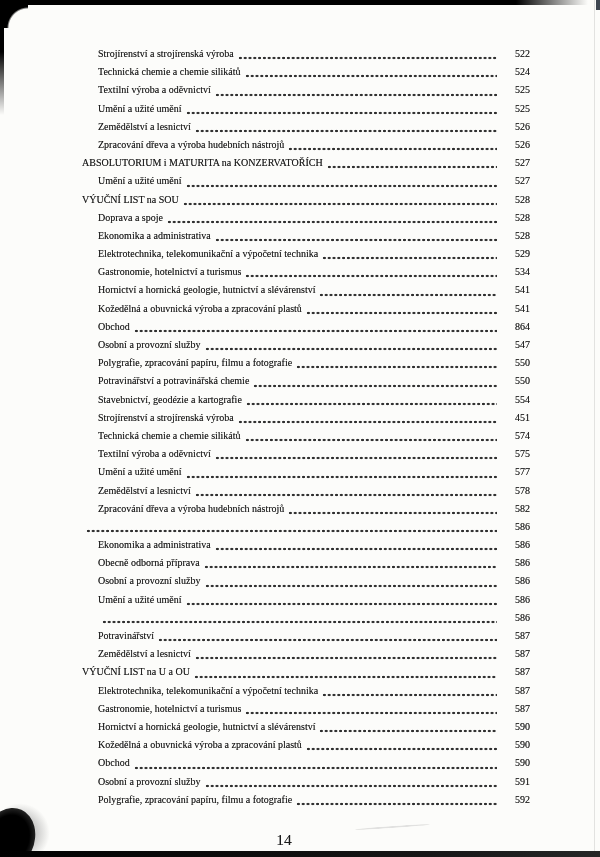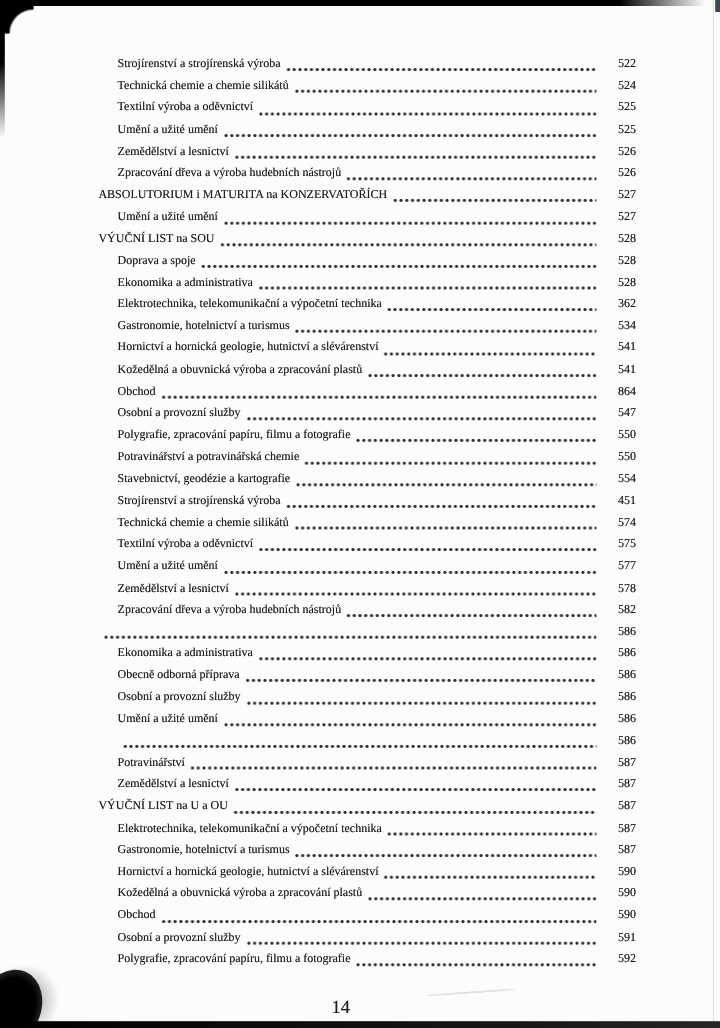--- a/index.html
+++ b/index.html
@@ -183,21 +183,21 @@
 
     <div class="toc-row lvl1">
       <span class="toc-label">Ekonomika a administrativa</span>
       <span class="toc-leader"></span>
       <span class="toc-page">528</span>
     </div>
 
     <div class="toc-row lvl1">
       <span class="toc-label">Elektrotechnika, telekomunikační a výpočetní technika</span>
       <span class="toc-leader"></span>
-      <span class="toc-page">362</span>
+      <span class="toc-page">529</span>
     </div>
 
     <div class="toc-row lvl1">
       <span class="toc-label">Gastronomie, hotelnictví a turismus</span>
       <span class="toc-leader"></span>
       <span class="toc-page">534</span>
     </div>
 
     <div class="toc-row lvl1">
       <span class="toc-label">Hornictví a hornická geologie, hutnictví a slévárenství</span>

